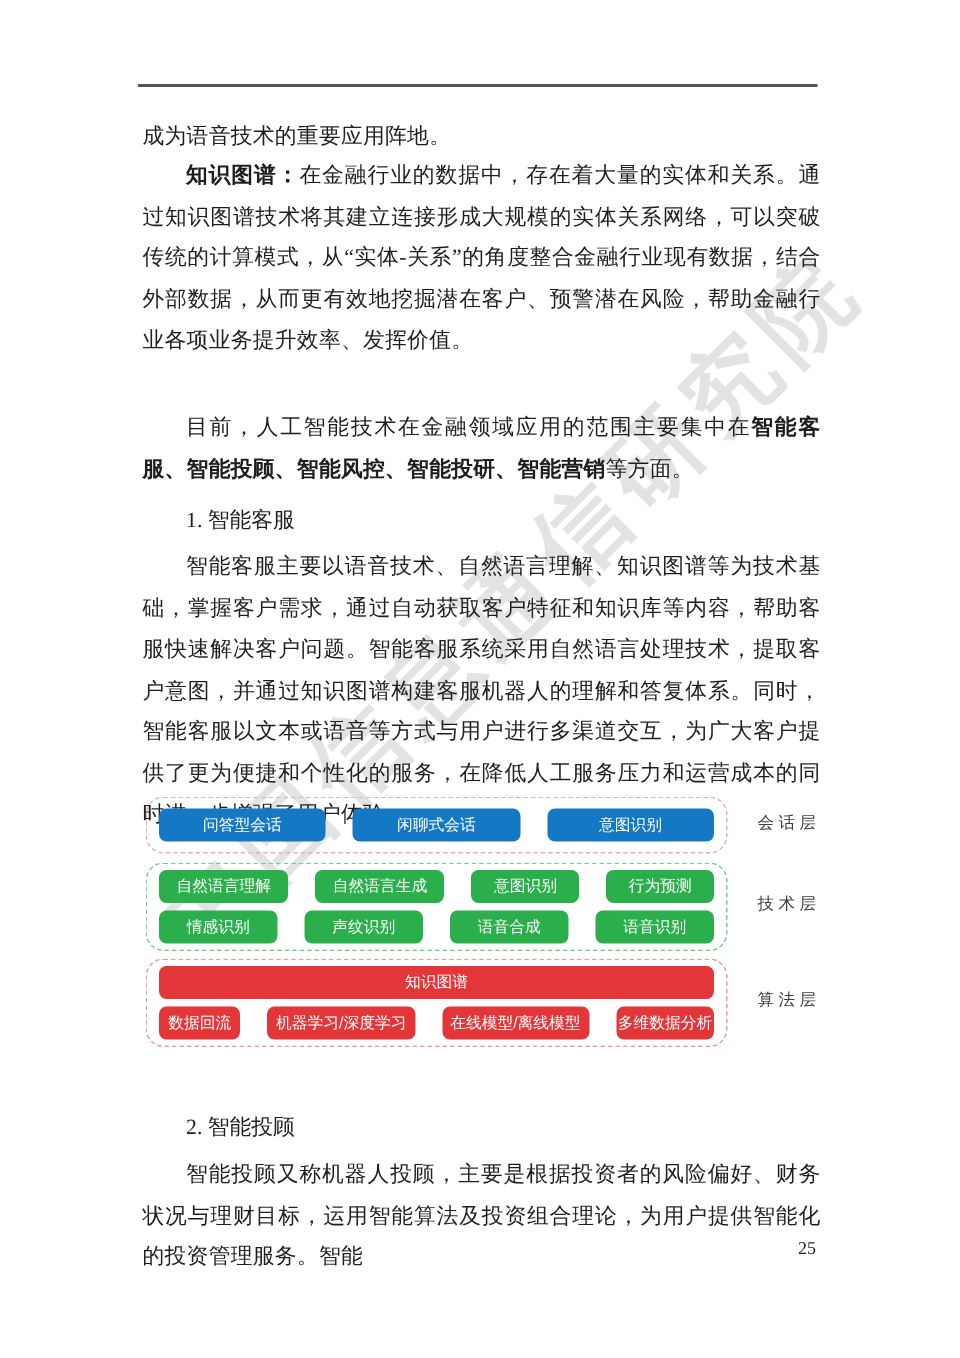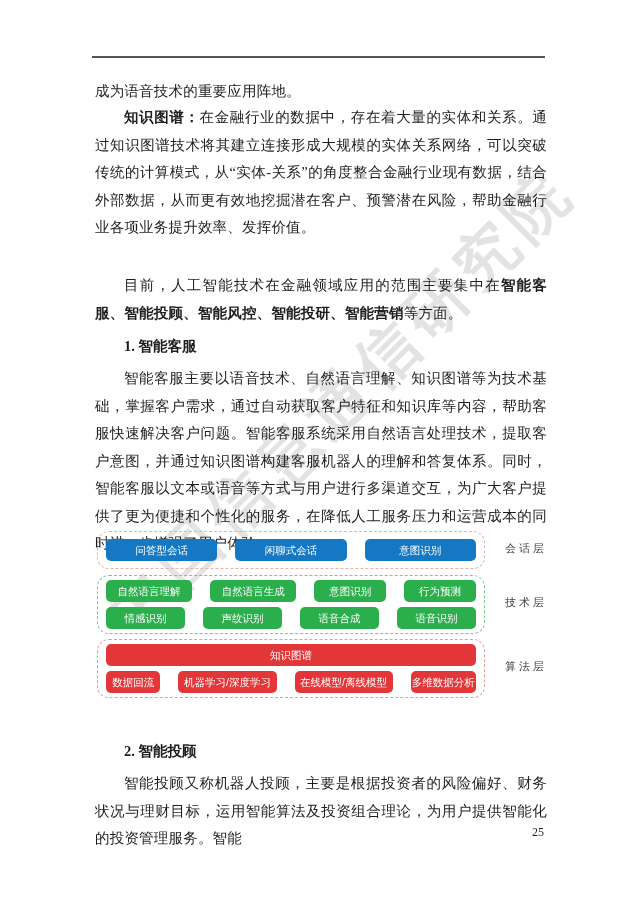--- a/index.html
+++ b/index.html
@@ -52,21 +52,21 @@
     left: 95px;
     width: 452px;
     font-size: 17px;
     font-weight: bold;
     letter-spacing: 0.5px;
   }
   .subheading {
     left: 95px;
     width: 452px;
     font-size: 14.5px;
-    font-weight: bold;
+    font-weight: normal;
     padding-left: 2em;
   }
   .caption {
     left: 95px;
     width: 452px;
     text-align: center;
     font-size: 13px;
     font-weight: bold;
   }
   .page-number {

